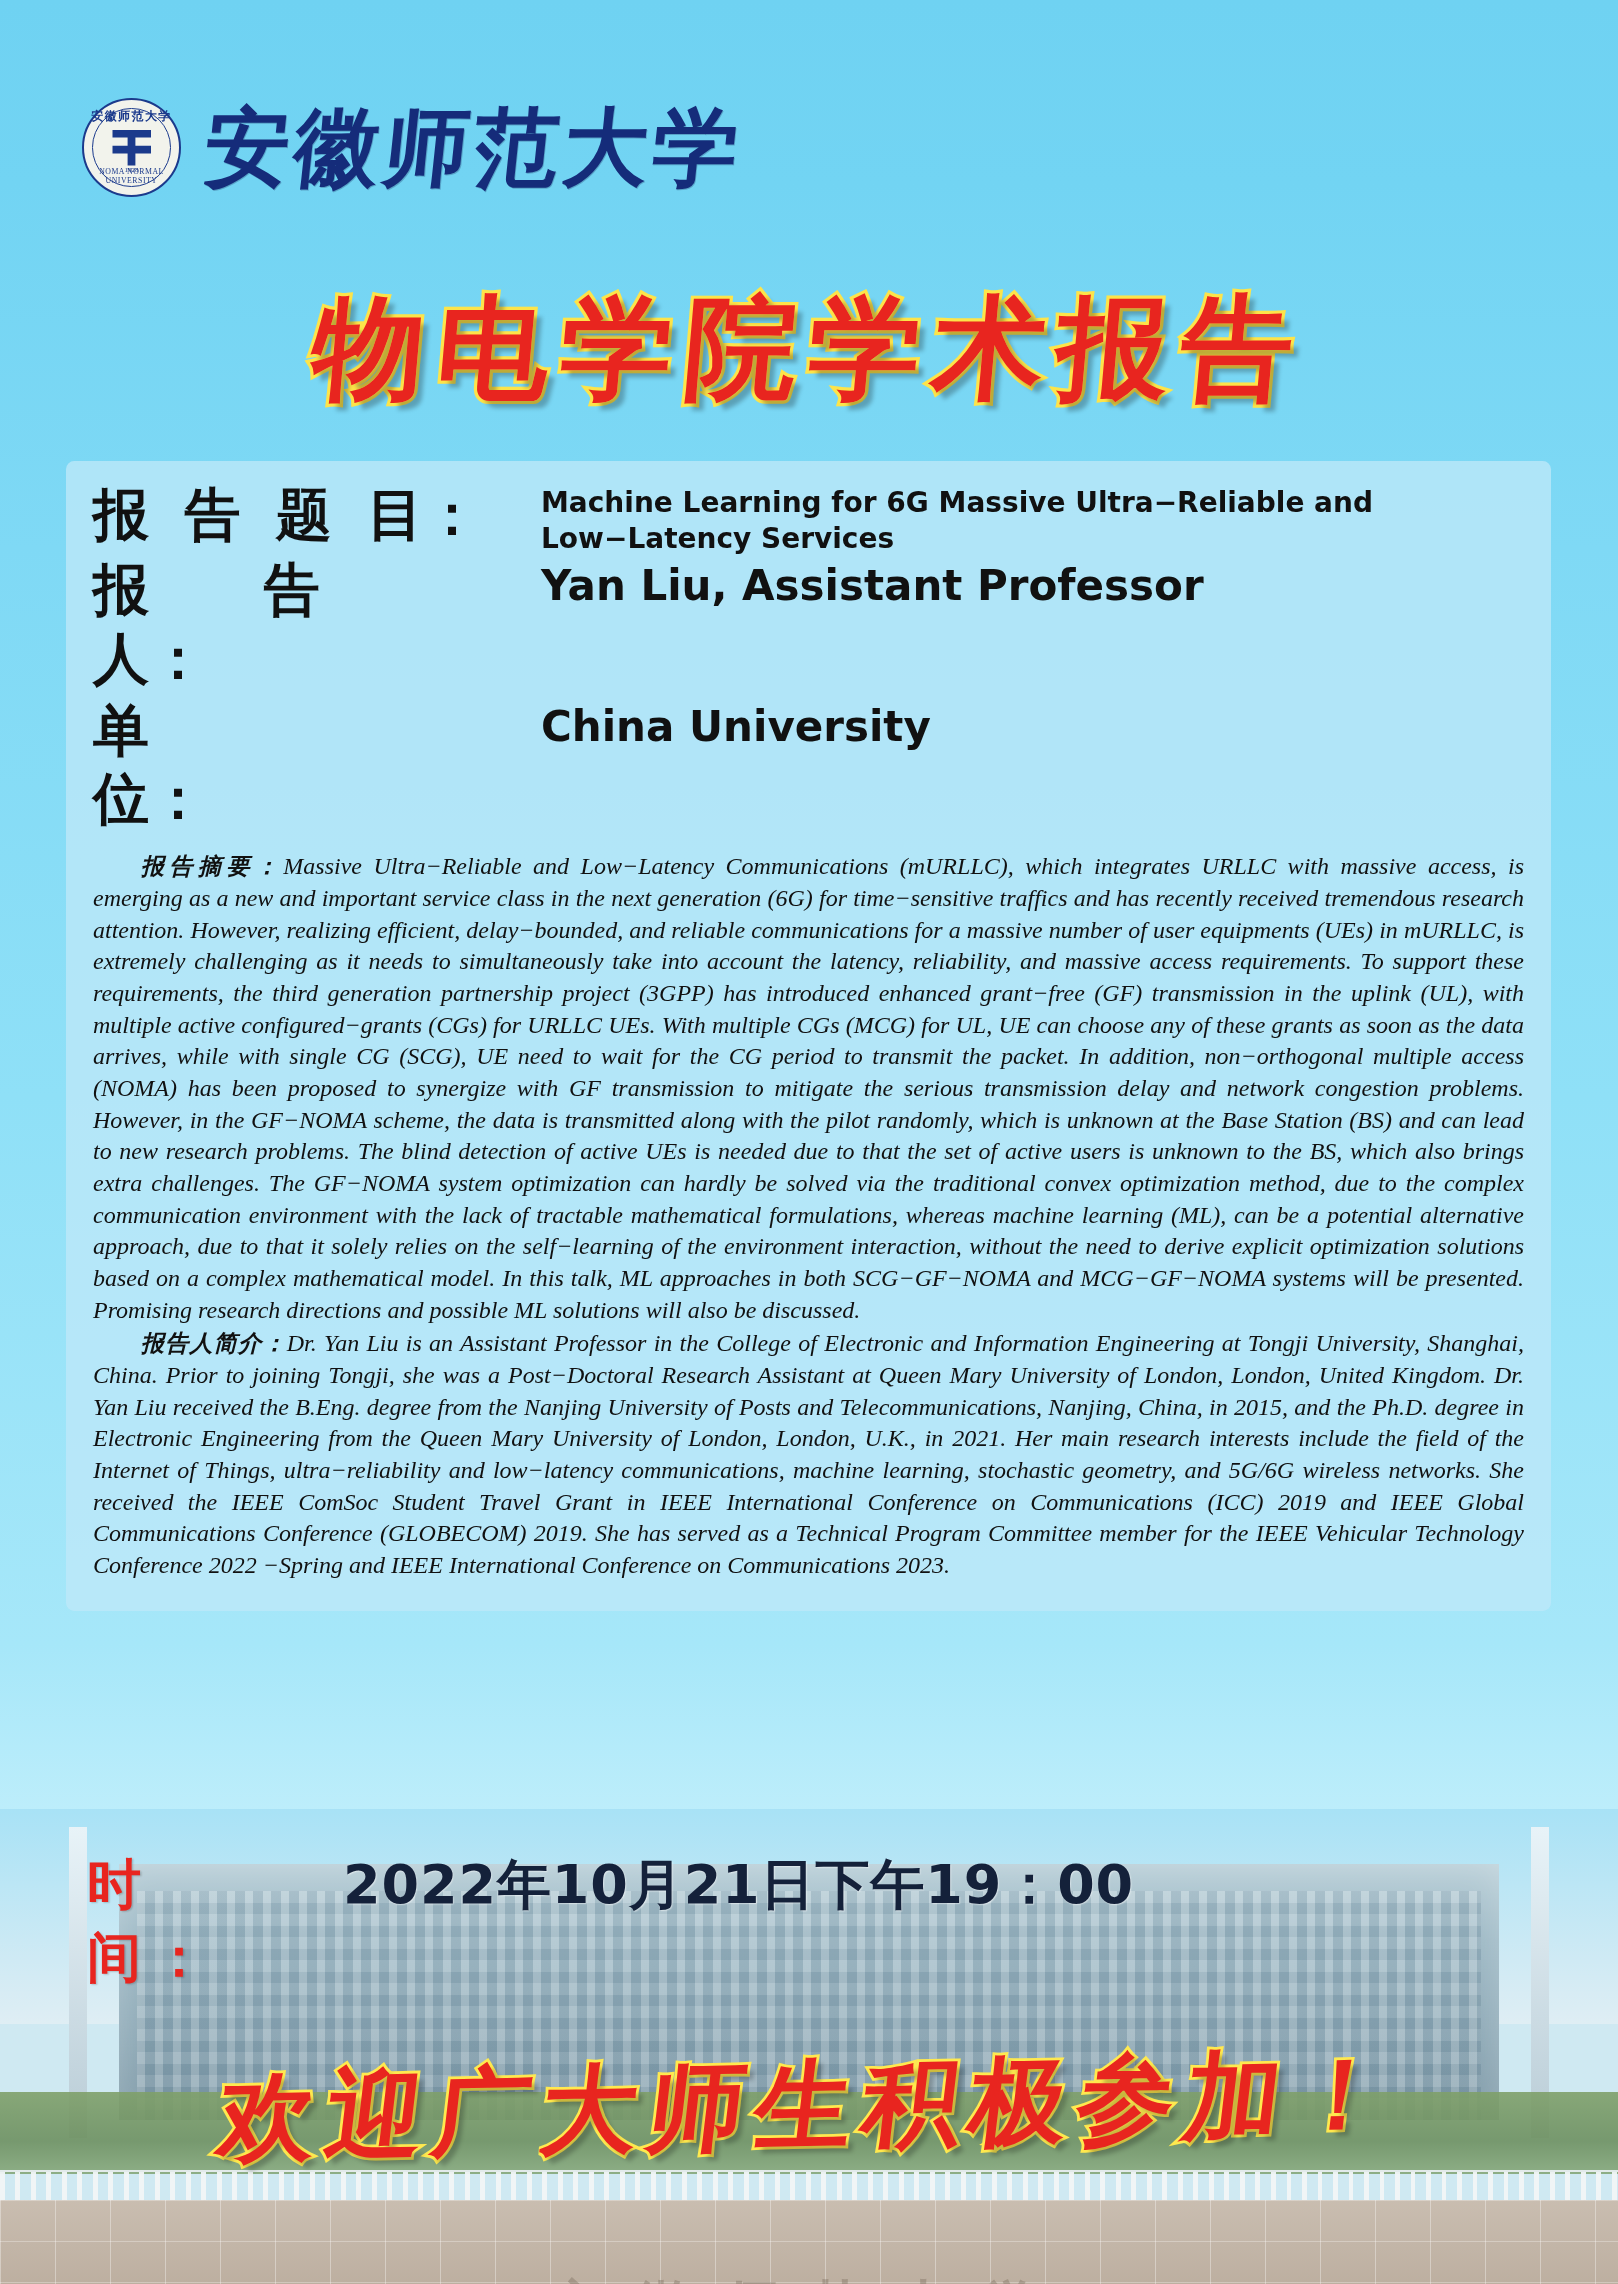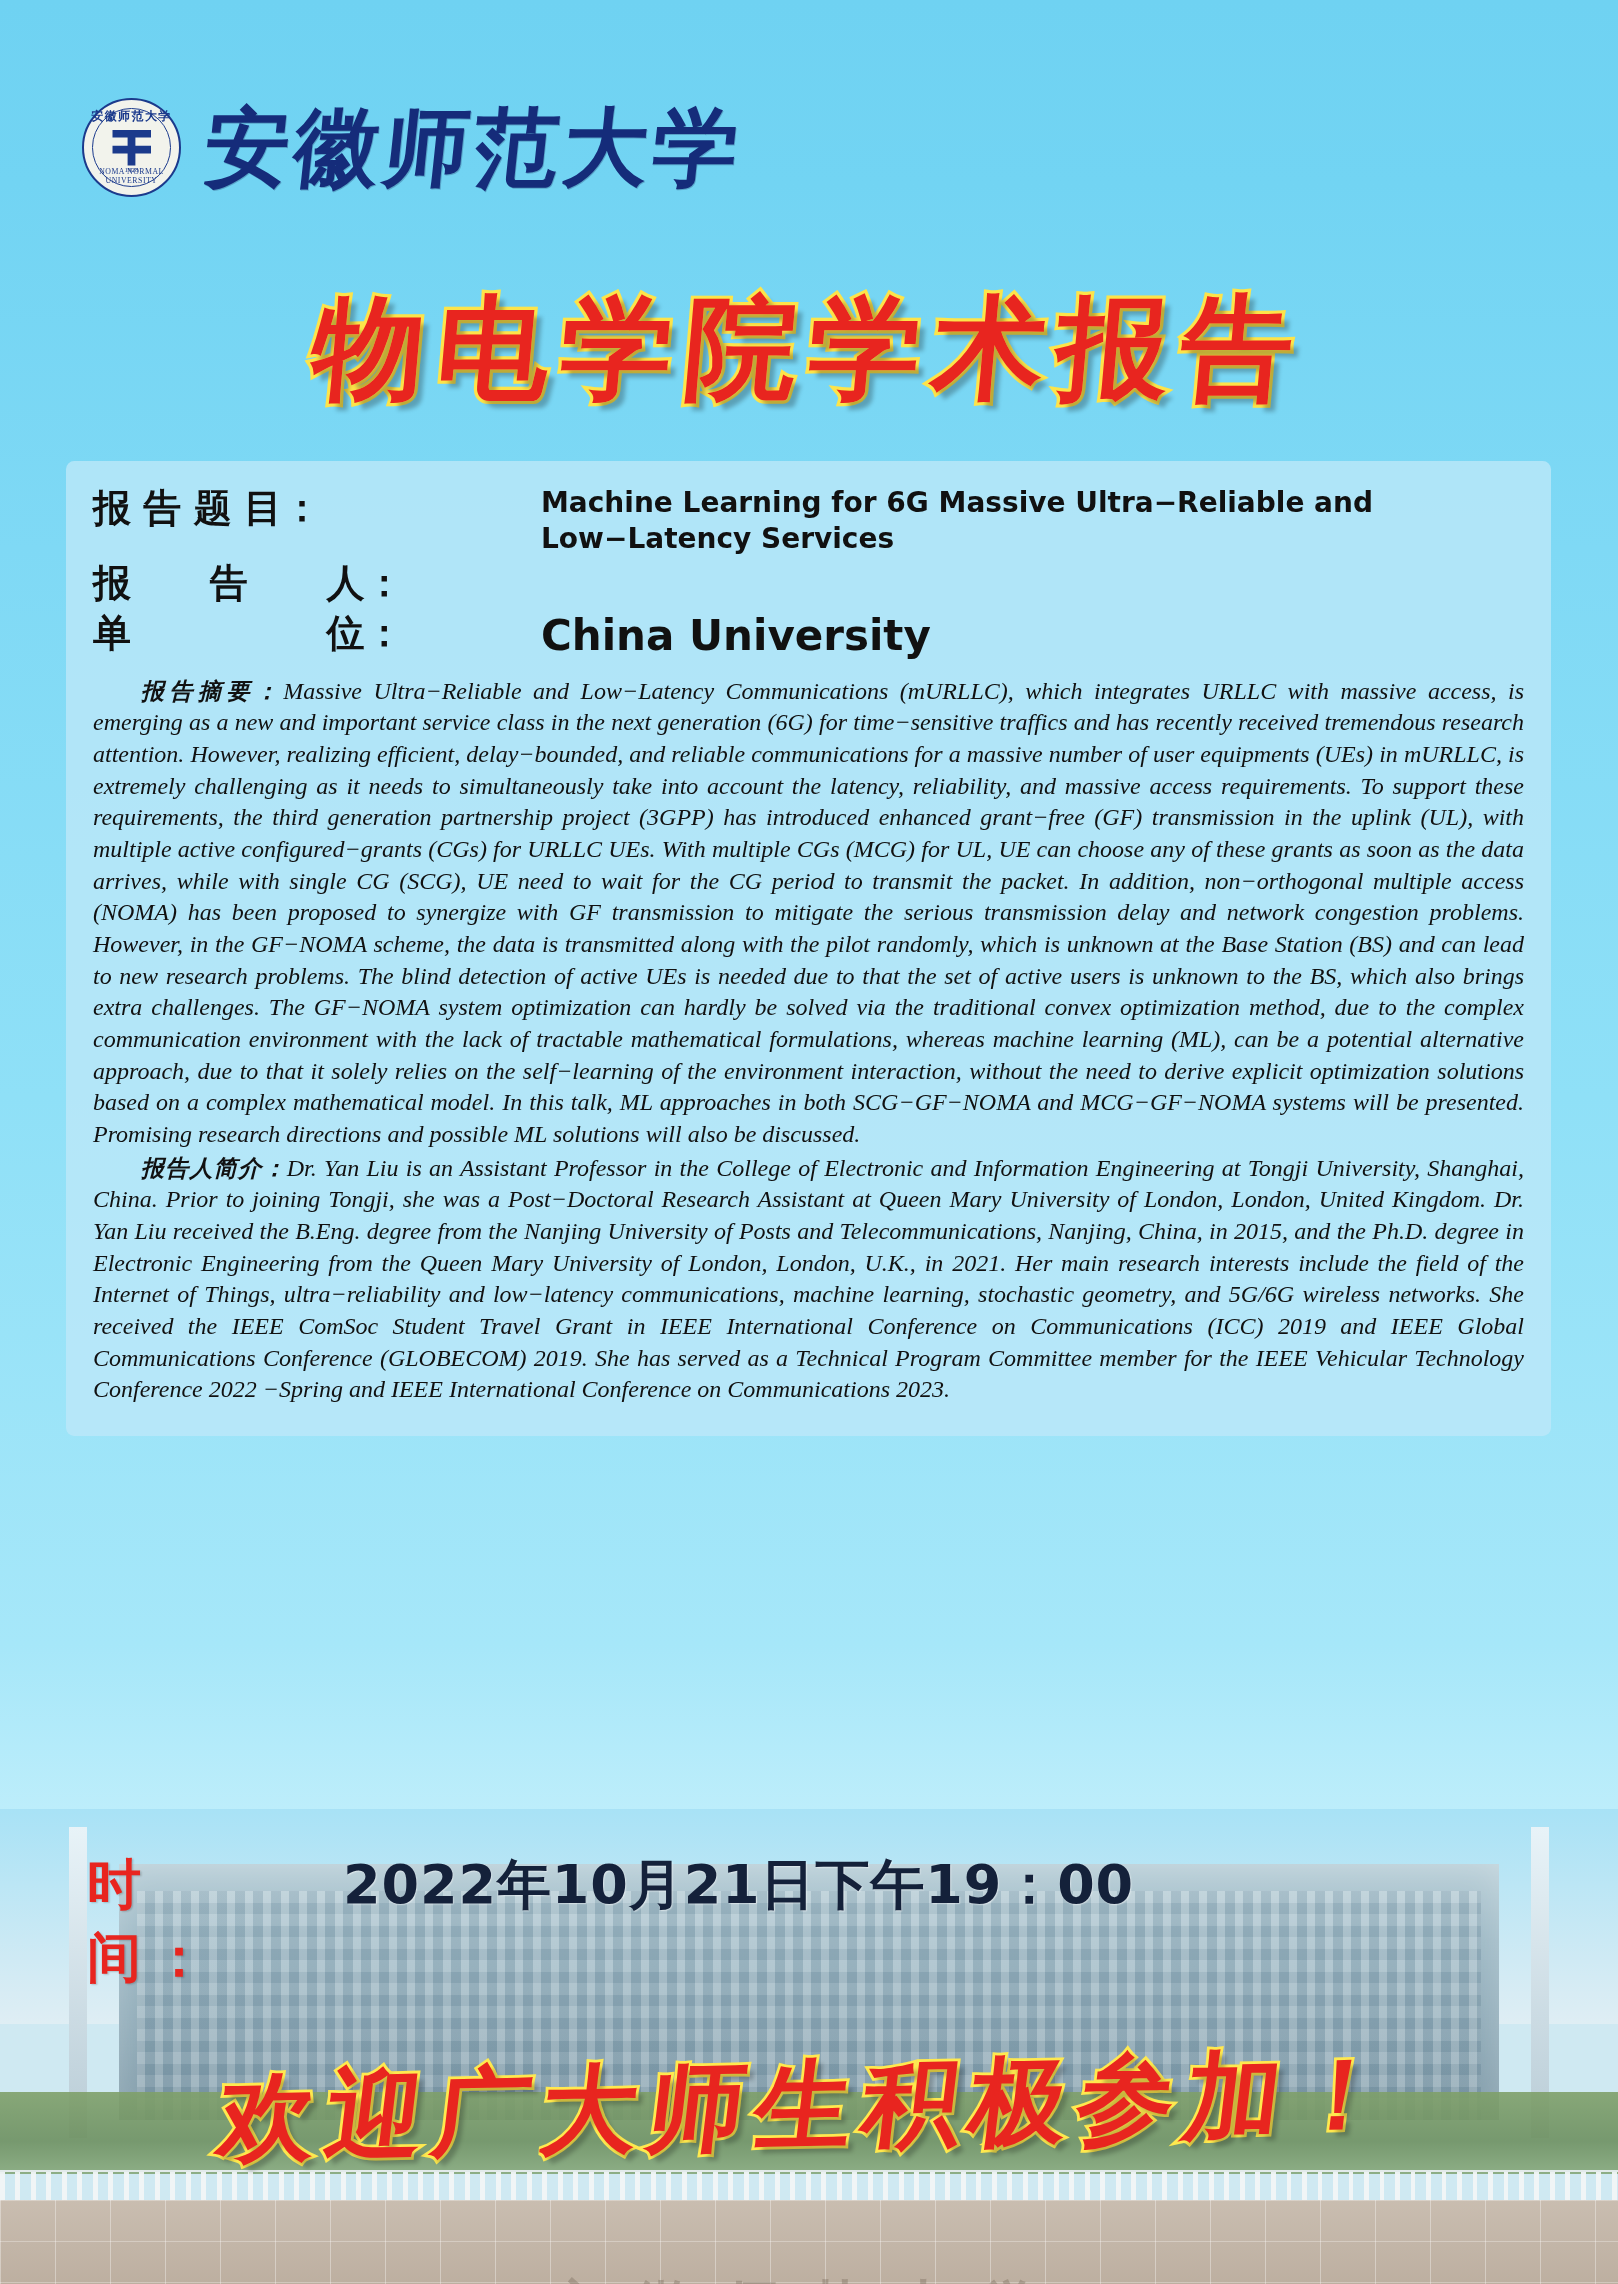--- a/index.html
+++ b/index.html
@@ -212,23 +212,23 @@
     padding: 24px 27px 28px 27px;
     box-sizing: border-box;
   }
   .field {
     display: flex;
     align-items: flex-start;
     margin-bottom: 3.7px;
   }
   .field-label {
     flex: 0 0 auto;
-    font-family: Liberation Sans, sans-serif;
-    font-weight: bold;
-    font-size: 38px;
+    font-family: Liberation Mono, monospace;
+    font-weight: bold;
+    font-size: 56px;
     line-height: 1.22;
     color: #111;
     width: 448px;
     letter-spacing: 0.9px;
   }
   .field-value {
     font-family: "DejaVu Sans", sans-serif;
     font-weight: bold;
     font-size: 42px;
     line-height: 1.22;
@@ -339,20 +339,21 @@
 
   <div class="panel">
 
     <div class="field">
       <div class="field-label">报 告 题 目：</div>
       <div class="field-value title-val">Machine Learning for 6G Massive Ultra−Reliable and Low−Latency Services</div>
     </div>
 
     <div class="field">
       <div class="field-label">报　　告　　人：</div>
+      <div class="field-value">Yan Liu, Assistant Professor</div>
     </div>
 
     <div class="field">
       <div class="field-label">单　　　　　位：</div>
       <div class="field-value">China University</div>
     </div>
 
     <div class="abstract">
       <p><span class="lead">报告摘要：</span><span>Massive Ultra−Reliable and Low−Latency Communications  (mURLLC), which integrates URLLC with massive access, is emerging as a new and important service class in the next generation (6G) for  time−sensitive traffics and has recently received tremendous research attention. However, realizing efficient, delay−bounded, and reliable communications for a massive number of user equipments (UEs) in mURLLC, is extremely challenging as it needs to simultaneously take into account the latency, reliability, and massive access requirements. To support these requirements, the third generation partnership project (3GPP) has introduced enhanced grant−free (GF) transmission in the uplink (UL), with multiple active configured−grants (CGs) for URLLC UEs. With multiple CGs (MCG) for UL, UE can choose any of these grants as soon as the data arrives, while with single CG (SCG), UE need to wait for the CG period  to  transmit the packet. In addition, non−orthogonal multiple access (NOMA) has been proposed to synergize with GF transmission to mitigate the serious transmission delay and network congestion problems. However, in the GF−NOMA scheme, the data is transmitted along with the pilot randomly, which is unknown at the Base Station (BS) and can lead to new research problems. The blind detection of active UEs is needed due to that the set of active users is unknown to the BS, which also brings extra challenges. The GF−NOMA system optimization can hardly be solved via the traditional convex optimization method, due to the complex communication environment with the lack of tractable mathematical formulations, whereas machine learning (ML),  can be a potential alternative approach, due to that it solely relies on the self−learning of the environment interaction, without the need to derive explicit optimization solutions based on a complex mathematical model. In this talk, ML approaches in both SCG−GF−NOMA and MCG−GF−NOMA systems will be presented. Promising research directions and possible ML solutions will also be discussed.</span></p>
       <p><span class="lead">报告人简介：</span><span>Dr. Yan Liu is an Assistant Professor in the College of Electronic and Information Engineering at Tongji University, Shanghai, China. Prior to joining Tongji, she was a Post−Doctoral Research Assistant at Queen Mary University of London, London, United Kingdom. Dr. Yan Liu received the B.Eng. degree from the Nanjing University of Posts and Telecommunications, Nanjing, China, in 2015, and the Ph.D. degree in Electronic Engineering from the Queen Mary University of London, London, U.K., in 2021. Her main research interests include the field of the Internet of Things, ultra−reliability and low−latency communications, machine learning, stochastic geometry, and 5G/6G wireless networks. She received the IEEE ComSoc Student Travel Grant in IEEE International Conference on Communications (ICC) 2019 and IEEE Global Communications Conference (GLOBECOM) 2019. She has served as a Technical Program Committee member for the IEEE Vehicular Technology Conference 2022 −Spring and IEEE International Conference on Communications 2023.</span></p>

